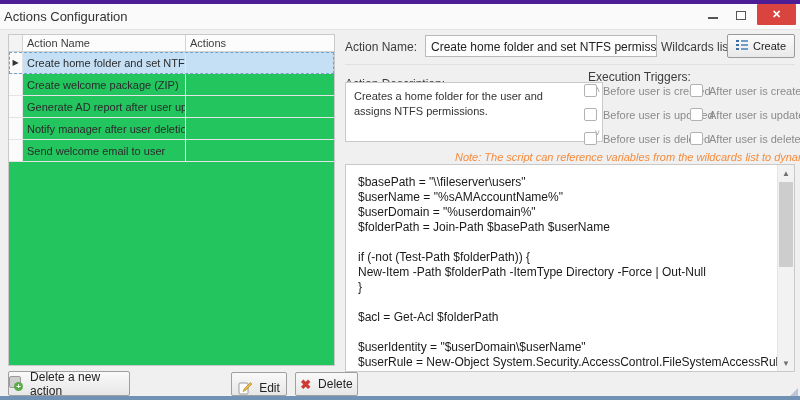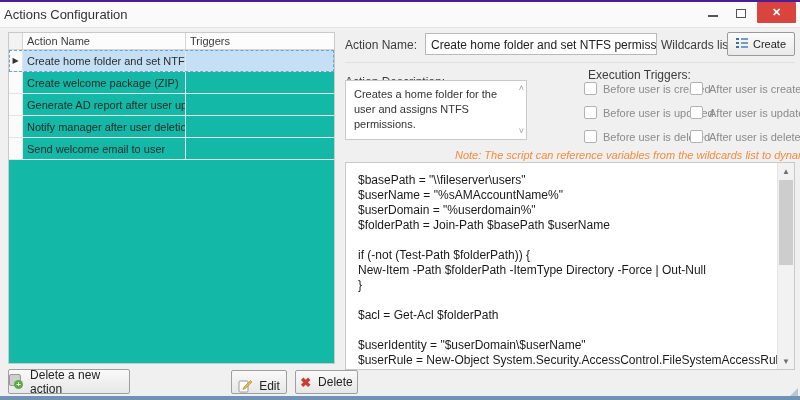--- a/index.html
+++ b/index.html
@@ -1,34 +1,34 @@
 <!DOCTYPE html>
 <html><head>
 <meta charset="utf-8">
 <style>
   * { margin:0; padding:0; box-sizing:border-box; }
   body { font-family:"Liberation Sans", sans-serif; background:#888; }
   .window {
     position:relative; width:800px; height:400px; background:#f0f0f0;
-    overflow:hidden; border-top:2px solid #4c1d95; border-bottom:4px solid #7192b5;
+    overflow:hidden; border-top:4px solid #4c1d95; border-bottom:4px solid #7192b5;
   }
   
   .titlebar { position:absolute; left:0; top:0; width:100%; height:26px;
     background:#fafafa; border-bottom:1px solid #e3e3e3; }
   .title { position:absolute; left:4px; top:5px; font-size:13px; color:#333; }
   .win-btn { position:absolute; top:0; height:22px; display:flex; align-items:center; justify-content:center; cursor:default; }
   .btn-min { left:700px; width:26px; }
   .btn-min .glyph { width:10px; height:2px; background:#555; margin-top:6px; }
   .btn-max { left:728px; width:26px; }
   .btn-max .glyph { width:10px; height:9px; border:1.5px solid #555; background:#fff; }
   .btn-close { left:757px; width:39px; height:21px; background:#d9453e; border-radius:1px;
     color:#fff; font-size:11px; font-weight:bold; }
   
   .grid { position:absolute; left:8px; top:30px; width:327px; height:332px;
-    background:#14b8a6; border:1px solid #c9c9c9; }
+    background:#22c55e; border:1px solid #c9c9c9; }
   .grid-header { display:flex; height:17px; background:#fcfcfc; border-bottom:1px solid #d4d4d4; }
   .gh-sel { width:14px; border-right:1px solid #d4d4d4; background:#f3f3f3; }
   .gh-col1 { width:163px; border-right:1px solid #d4d4d4; font-size:11px; color:#3c3c3c; padding:2px 0 0 4px; }
   .gh-col2 { flex:1; font-size:11px; color:#3c3c3c; padding:2px 0 0 4px; }
   .grid-row { display:flex; height:22px; border-bottom:1px solid #e4e4e4; }
   .gr-sel { width:14px; border-right:1px solid #e4e4e4; background:#fbfbfb;
     font-size:8px; color:#333; display:flex; align-items:center; justify-content:center; }
   .gr-name { width:163px; border-right:1px solid #e8e8e8; font-size:11px; color:#2b2b2b;
     padding:5px 2px 0 4px; white-space:nowrap; overflow:hidden; }
   .gr-trig { flex:1; }
@@ -40,21 +40,21 @@
     background:#fdfdfd; border:1px solid #b9b9b9; font-size:12px; color:#222;
     padding:4px 0 0 5px; white-space:nowrap; overflow:hidden; }
   .review-btn { position:absolute; left:727px; top:30px; width:68px; height:24px;
     border:1px solid #9a9a9a; background:linear-gradient(#fbfbfb,#e9e9e9); border-radius:2px;
     display:flex; align-items:center; justify-content:center; gap:5px; font-size:11px; color:#222; cursor:default; }
   .list-icon { display:inline-block; width:12px; height:12px; }
   .list-icon i { display:block; height:2px; margin-bottom:2px; position:relative; }
   .list-icon i::before { content:""; position:absolute; left:0; top:0; width:3px; height:2px; background:#3a6ea5; }
   .list-icon i::after { content:""; position:absolute; left:5px; top:0; width:7px; height:2px; background:#6f9cc9; }
   .divider { position:absolute; left:345px; top:60px; width:450px; height:1px; background:#e0e0e0; }
-  .desc-box { position:absolute; left:345px; top:78px; width:182px; height:60px;
+  .desc-box { position:absolute; left:345px; top:78px; width:258px; height:60px;
     background:#fff; border:1px solid #c9c9c9; }
   .desc-text { font-size:11px; color:#333; line-height:15px; padding:6px 20px 0 8px; }
   .mini-arrow { position:absolute; right:2px; font-size:9px; color:#9a9a9a; line-height:9px; }
   .chk-item { position:absolute; display:flex; align-items:center; gap:6px; }
   .chk-box { width:13px; height:13px; background:#fff; border:1px solid #b2b2b2; border-radius:2px; }
   .chk-lbl { font-size:11px; color:#8b8b8b; white-space:nowrap; }
   .note { position:absolute; left:455px; top:147px; font-size:11px; font-style:italic; color:#f58b3c; white-space:nowrap; }
   .script-box { position:absolute; left:345px; top:160px; width:450px; height:208px;
     background:#fff; border:1px solid #c9c9c9; overflow:hidden; }
   .script-text { font-family:"Liberation Sans", sans-serif; font-size:12px; line-height:15px;
@@ -95,21 +95,21 @@
       </div>
     <div class="win-btn btn-close">
         <span>✕</span>
       </div>
   </div>
 
   <div class="grid">
     <div class="grid-header">
       <div class="gh-sel"></div>
       <div class="gh-col1">Action Name</div>
-      <div class="gh-col2">Triggers</div>
+      <div class="gh-col2">Actions</div>
     </div>
     <div class="grid-row selected">
       <div class="gr-sel">▶</div>
       <div class="gr-name">Create home folder and set NTFS permis...</div>
       <div class="gr-trig"></div>
     </div>
     <div class="grid-row">
       <div class="gr-sel"></div>
       <div class="gr-name">Create welcome package (ZIP)</div>
       <div class="gr-trig"></div>

